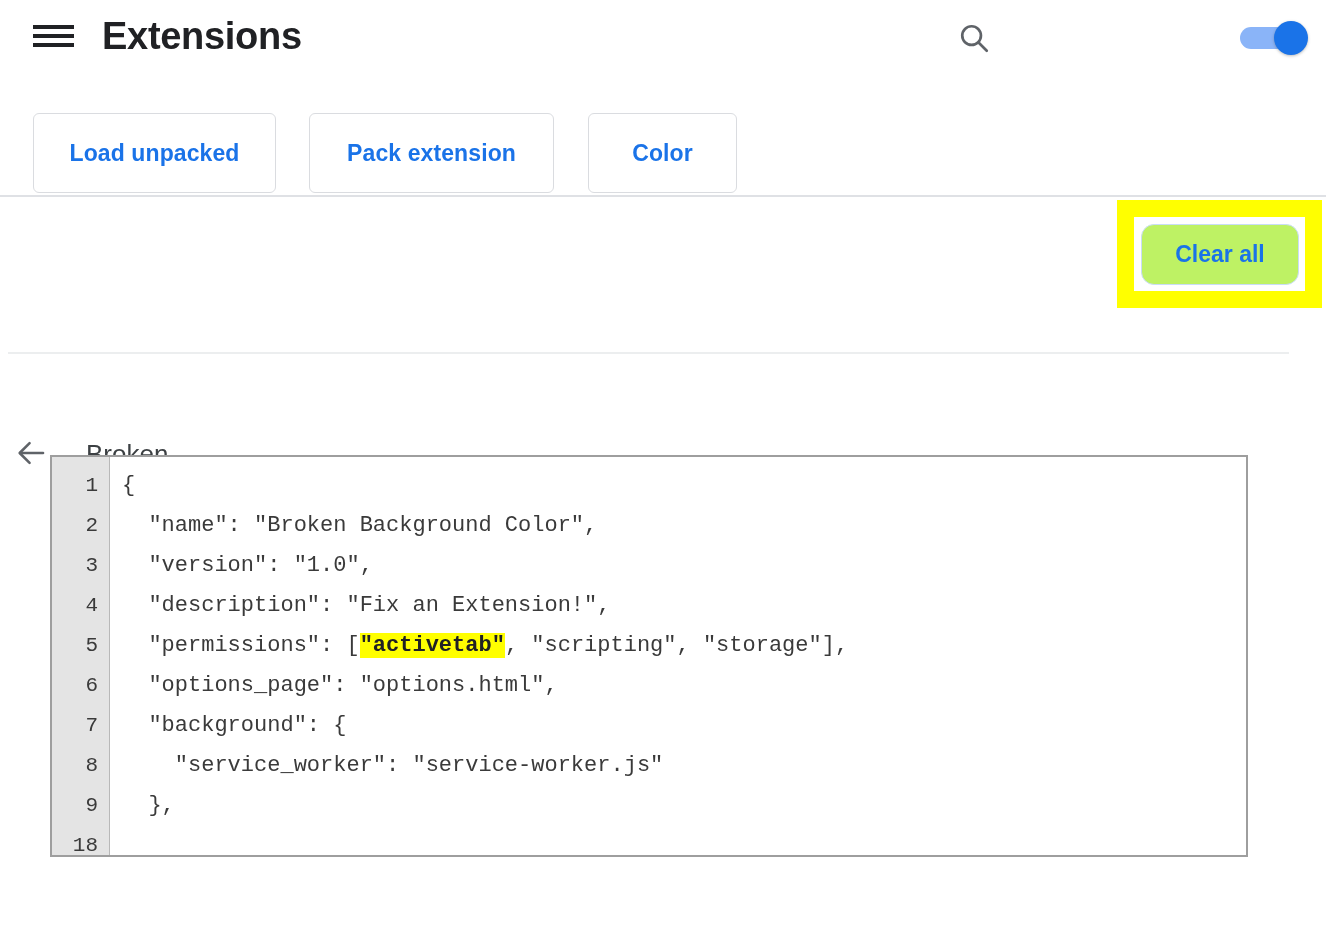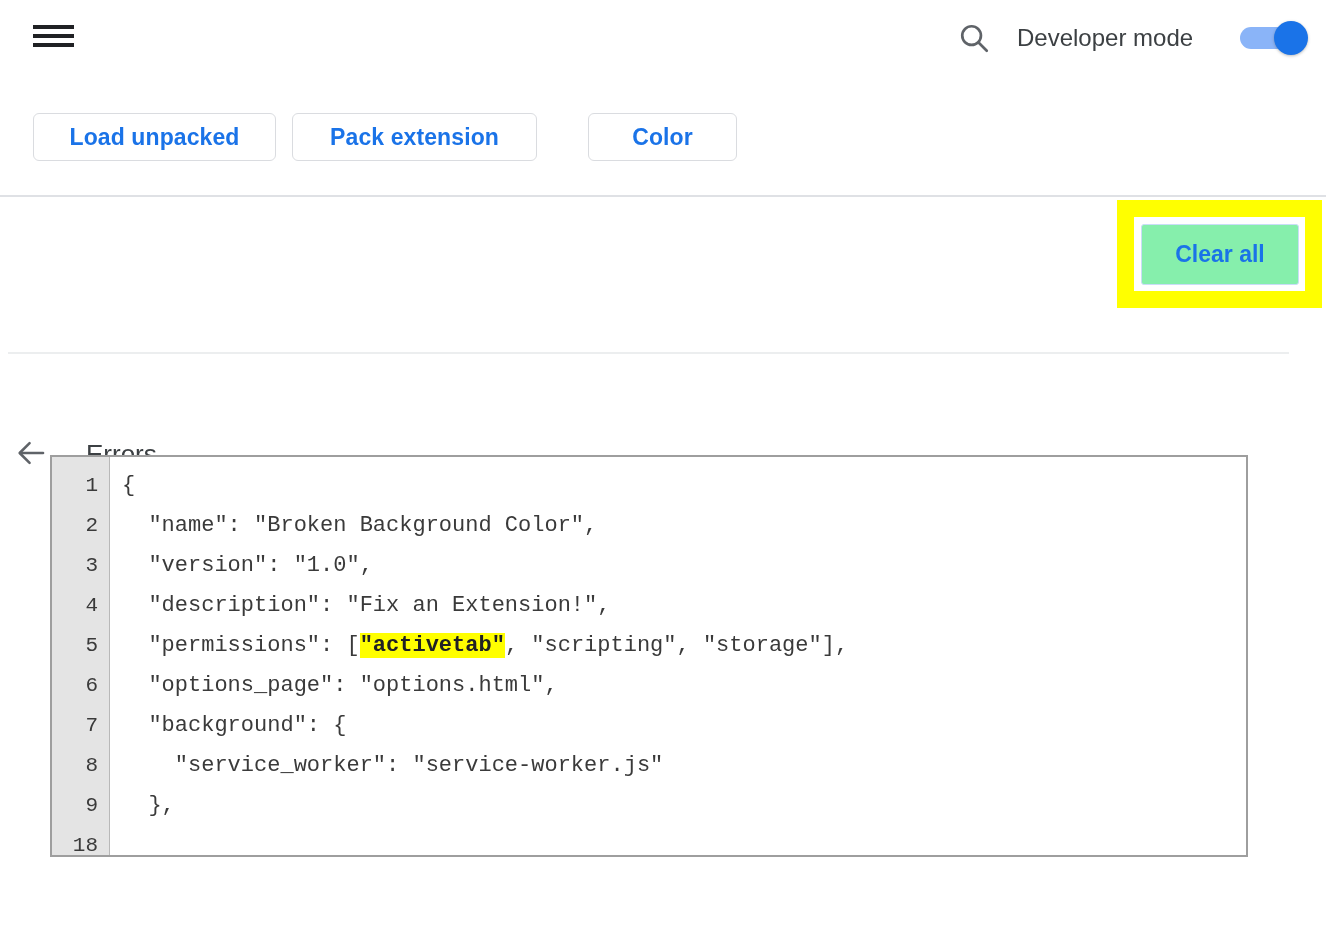--- a/index.html
+++ b/index.html
@@ -103,37 +103,37 @@
   
   .btn-row {
     position: absolute;
     left: 0;
     top: 113px;
     height: 62px;
   }
   .flat-btn {
     position: absolute;
     top: 0;
-    height: 48px;
+    height: 80px;
     border: 1px solid #dadce0;
     border-radius: 6px;
     background: #ffffff;
     color: #1a73e8;
     font-family: "Liberation Sans", sans-serif;
     font-size: 23px;
     font-weight: 700;
     letter-spacing: 0.1px;
     cursor: pointer;
     display: flex;
     align-items: center;
     justify-content: center;
     padding: 16px;
   }
   #btn-load   { left: 33px;  width: 243px; }
-  #btn-pack   { left: 292px; width: 245px; }
+  #btn-pack   { left: 309px; width: 245px; }
   #btn-update { left: 588px; width: 149px; }
 
   .divider-top {
     position: absolute;
     left: 0;
     top: 195px;
     width: 1326px;
     height: 2px;
     background: #dfe1e5;
   }
@@ -174,22 +174,22 @@
     border: 17px solid #ffff00;
     background: transparent;
   }
   #btn-clear-all {
     position: absolute;
     left: 1141px;
     top: 224px;
     width: 158px;
     height: 61px;
     border: 1px solid #c9ddf7;
-    border-radius: 3px;
-    background: #86efac;
+    border-radius: 13px;
+    background: #bef264;
     color: #1a73e8;
     font-family: "Liberation Sans", sans-serif;
     font-size: 23px;
     font-weight: 700;
     cursor: pointer;
     display: flex;
     align-items: center;
     justify-content: center;
     padding: 0;
   }
@@ -304,29 +304,29 @@
 </head>
 <body>
 
 <div class="topbar">
   <div class="hamburger">
     <span></span>
     <span></span>
     <span></span>
   </div>
 
+  <div class="page-title">Extensions</div>
 
   <div class="search-icon">
     <svg width="34" height="34" viewBox="0 0 24 24" fill="none">
       <circle cx="10.3" cy="10.3" r="6.6" stroke="#5f6368" stroke-width="1.9"></circle>
       <line x1="15.2" y1="15.2" x2="21" y2="21" stroke="#5f6368" stroke-width="1.9" stroke-linecap="round"></line>
     </svg>
   </div>
 
-  <div class="devmode-label">Developer mode</div>
 
   <div class="toggle">
     <div class="toggle-track"></div>
     <div class="toggle-knob"></div>
   </div>
 </div>
 
 <div class="btn-row">
   <button class="flat-btn" id="btn-load">Load unpacked</button>
   <button class="flat-btn" id="btn-pack">Pack extension</button>
@@ -335,21 +335,21 @@
 
 <div class="divider-top"></div>
 
 <div class="errors-header">
   <div class="back-arrow">
     <svg width="34" height="34" viewBox="0 0 24 24" fill="none">
       <line x1="20.5" y1="12" x2="4.5" y2="12" stroke="#5f6368" stroke-width="1.8" stroke-linecap="round"></line>
       <polyline points="11,5 4,12 11,19" stroke="#5f6368" stroke-width="1.8" fill="none" stroke-linecap="round" stroke-linejoin="round"></polyline>
     </svg>
   </div>
-  <div class="errors-title">Errors</div>
+  <div class="errors-title">Broken</div>
 </div>
 
 <div class="highlight-box"></div>
 <button id="btn-clear-all">Clear all</button>
 
 <div class="divider-mid"></div>
 
 <div class="error-item">
   <div class="warn-icon">
     <svg width="36" height="34" viewBox="0 0 36 34">

